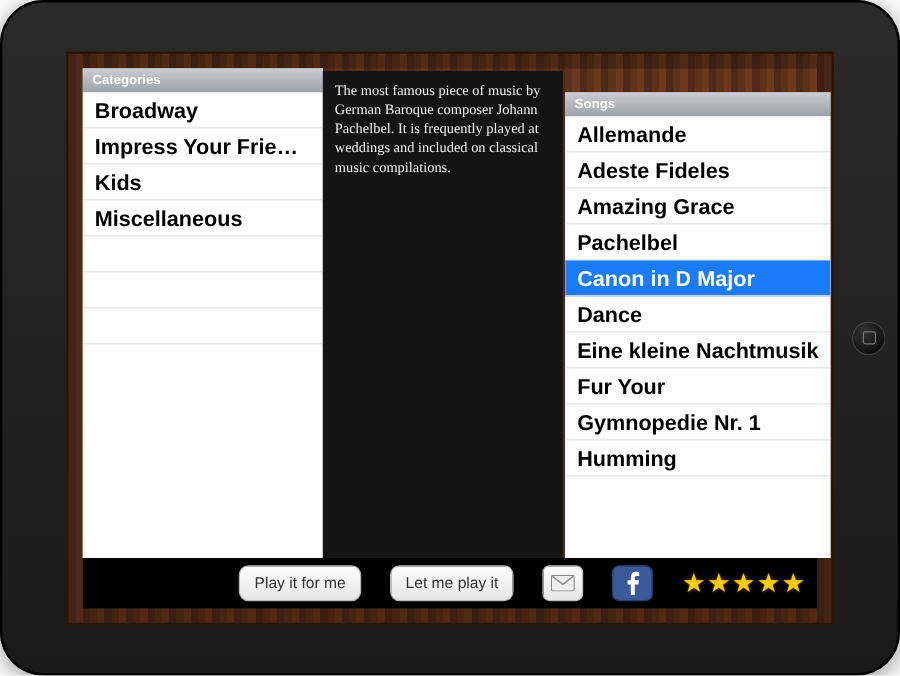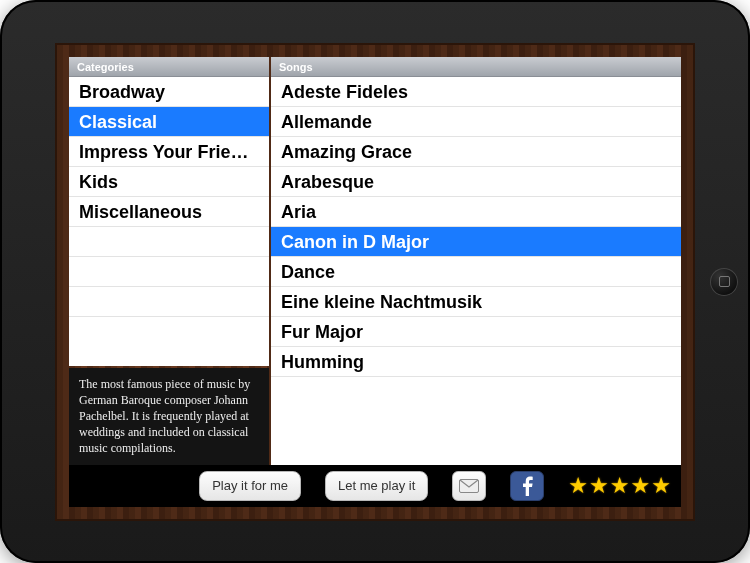--- a/index.html
+++ b/index.html
@@ -30,21 +30,21 @@
       repeating-linear-gradient(90deg,#6b3a1e 0 6px,#7a4224 6px 12px,#5e311a 12px 18px);
     border: 2px solid #2b1509;
     box-shadow: inset 0 0 0 12px rgba(0,0,0,.25);
     padding: 12px;
     display:flex; flex-direction:column;
   }
 
   .panels { flex:1; display:flex; gap:2px; min-height:0; }
   .col { display:flex; flex-direction:column; background:#fff; min-height:0; }
   .col-left { width: 200px; flex:none; }
-  .col-right { flex:1; }
+  .col-right { flex:1;margin-top:20px; }
 
   .col-header {
     height: 20px; line-height:20px; padding:0 8px;
     font-size: 11px; font-weight:600; color:#fff;
     background: linear-gradient(#c9ccd1,#9fa4ab);
     border-bottom:1px solid #8a8e95;
   }
   .list { flex:1; overflow:hidden; background:#fff; }
   .row {
     height:30px; line-height:30px; padding:0 10px;
@@ -55,21 +55,21 @@
   .row.selected { background:#1a7bff; color:#fff; }
   .row.empty { cursor:default; }
 
   .desc {
     margin-top:2px; width:200px; flex:none;
     background:#141414; color:#eee;
     font-family: "Comic Sans MS","Segoe Script","Lucida Handwriting",cursive;
     font-size:12px; line-height:1.35; padding:8px 10px;
   }
 
-  .left-stack{display:flex;flex-direction:column;min-height:0;}
+  .left-stack{display:flex;flex-direction:row;min-height:0;}
 
   .toolbar{
     height:42px; background:#000; padding:4px 10px;
     display:flex; align-items:center; gap:24px;
   }
   .spacer{flex:1}
   .btn{
     height:30px; padding:0 12px; border-radius:8px;
     background:linear-gradient(#fdfdfd,#e6e6e6);
     border:1px solid #b8b8b8; font-size:13px; font-weight:500; color:#333;
@@ -92,44 +92,43 @@
 <div class="ipad-frame">
   <div class="home-btn"></div>
   <div class="wood">
     <div class="panels">
 
       <div class="left-stack">
         <div class="col col-left" style="flex:1;min-height:0;">
           <div class="col-header">Categories</div>
           <div class="list" id="cat-list">
               <div class="row">Broadway</div>
-              <div class="row selected">Classical</div>
               <div class="row">Impress Your Friends</div>
               <div class="row">Kids</div>
               <div class="row">Miscellaneous</div>
               <div class="row empty"></div>
               <div class="row empty"></div>
               <div class="row empty"></div>
             </div>
         </div>
         <div class="desc">The most famous piece of music by German Baroque composer Johann Pachelbel. It is frequently played at weddings and included on classical music compilations.</div>
       </div>
 
       <div class="col col-right">
         <div class="col-header">Songs</div>
         <div class="list" id="song-list">
+            <div class="row">Allemande</div>
             <div class="row">Adeste Fideles</div>
-            <div class="row">Allemande</div>
             <div class="row">Amazing Grace</div>
-            <div class="row">Arabesque</div>
-            <div class="row">Aria</div>
+            <div class="row">Pachelbel</div>
             <div class="row selected">Canon in D Major</div>
             <div class="row">Dance</div>
             <div class="row">Eine kleine Nachtmusik</div>
-            <div class="row">Fur Major</div>
+            <div class="row">Fur Your</div>
+            <div class="row">Gymnopedie Nr. 1</div>
             <div class="row">Humming</div>
           </div>
       </div>
 
     </div>
 
     <div class="toolbar">
       <div class="spacer"></div>
       <div class="btn">Play it for me</div>
       <div class="btn">Let me play it</div>

